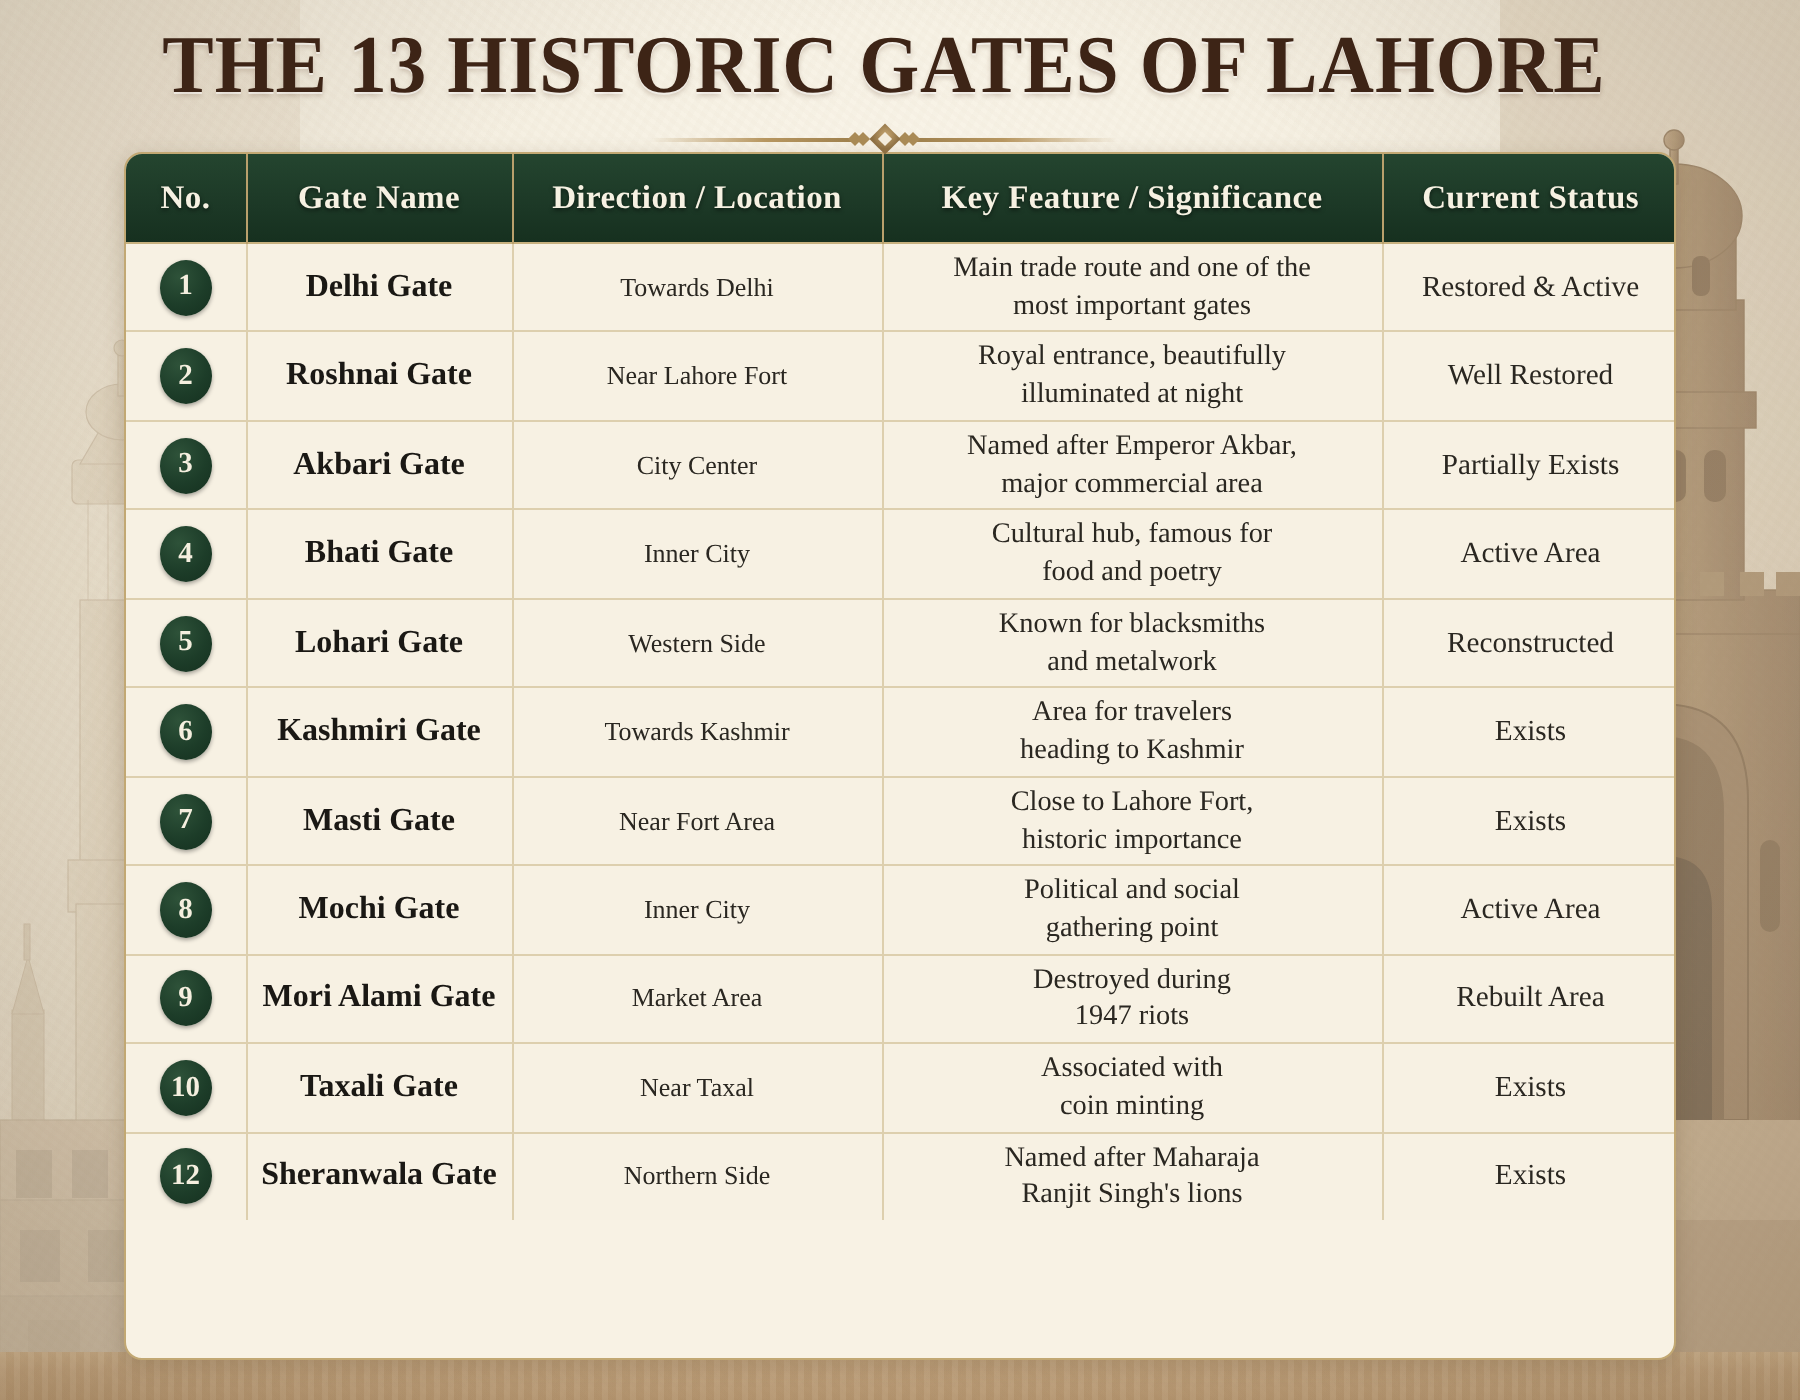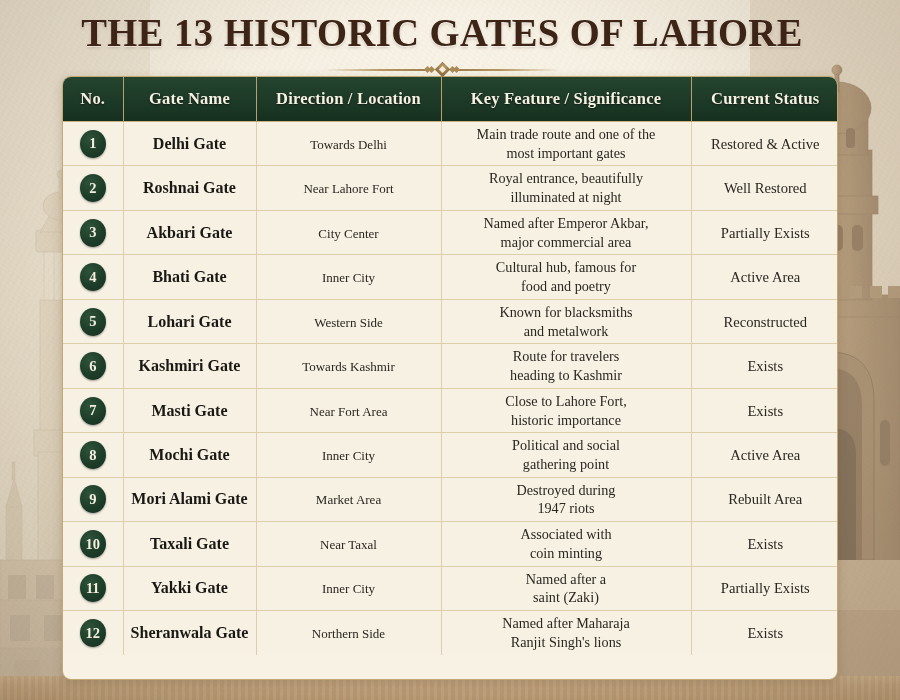--- a/index.html
+++ b/index.html
@@ -373,21 +373,21 @@
             </div>
           </td>
           <td><span class="status">Reconstructed</span></td>
         </tr>
         <tr>
           <td><span class="badge">6</span></td>
           <td><span class="gate-name">Kashmiri Gate</span></td>
           <td><span class="dir">Towards Kashmir</span></td>
           <td>
             <div class="key">
-              <div>Route for travelers</div>
+              <div>Area for travelers</div>
               <div>heading to Kashmir</div>
             </div>
           </td>
           <td><span class="status">Exists</span></td>
         </tr>
         <tr>
           <td><span class="badge">7</span></td>
           <td><span class="gate-name">Masti Gate</span></td>
           <td><span class="dir">Near Fort Area</span></td>
           <td>
@@ -428,32 +428,20 @@
           <td><span class="dir">Near Taxal</span></td>
           <td>
             <div class="key">
               <div>Associated with</div>
               <div>coin minting</div>
             </div>
           </td>
           <td><span class="status">Exists</span></td>
         </tr>
         <tr>
-          <td><span class="badge">11</span></td>
-          <td><span class="gate-name">Yakki Gate</span></td>
-          <td><span class="dir">Inner City</span></td>
-          <td>
-            <div class="key">
-              <div>Named after a</div>
-              <div>saint (Zaki)</div>
-            </div>
-          </td>
-          <td><span class="status">Partially Exists</span></td>
-        </tr>
-        <tr>
           <td><span class="badge">12</span></td>
           <td><span class="gate-name">Sheranwala Gate</span></td>
           <td><span class="dir">Northern Side</span></td>
           <td>
             <div class="key">
               <div>Named after Maharaja</div>
               <div>Ranjit Singh's lions</div>
             </div>
           </td>
           <td><span class="status">Exists</span></td>

